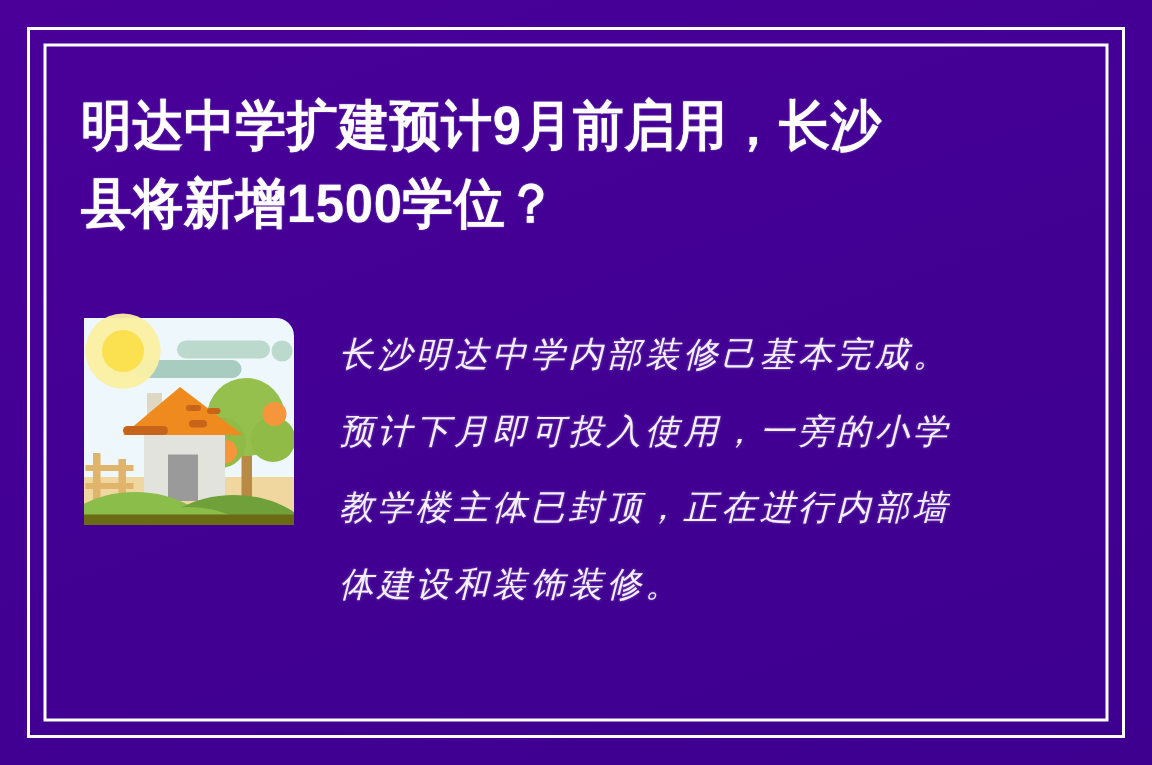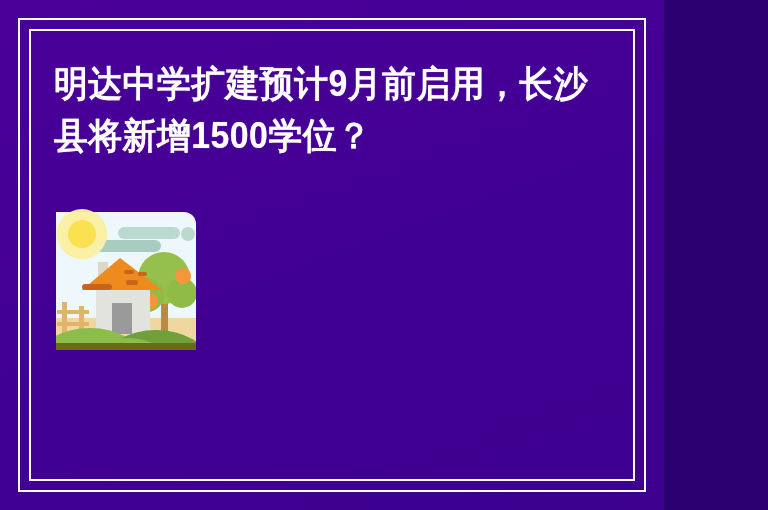--- a/index.html
+++ b/index.html
@@ -9,21 +9,21 @@
   }
   body {
     width: 768px;
     height: 510px;
     overflow: hidden;
     font-family: "Liberation Sans", "DejaVu Sans", sans-serif;
   }
 
   #poster {
     position: relative;
-    width: 664px;
+    width: 768px;
     height: 510px;
     background: linear-gradient(160deg, #4a0099 0%, #430094 45%, #3d008f 100%);
     overflow: hidden;
   }
 
   
   .frame {
     position: absolute;
     border: 2px solid #ffffff;
     pointer-events: none;
@@ -157,15 +157,16 @@
           <ellipse cx="74" cy="168" rx="48" ry="30" fill="#8bbd4a"></ellipse>
 
           <rect x="4" y="143" width="140" height="7" fill="#6b6b16"></rect>
         </g>
 
         <circle cx="30" cy="34" r="25" fill="#faf0a5" opacity="0.95"></circle>
         <circle cx="30" cy="34" r="14" fill="#fbe04f"></circle>
       </svg>
     </div>
 
+    <div class="bodytext">长沙明达中学内部装修己基本完成。预计下月即可投入使用，一旁的小学教学楼主体已封顶，正在进行内部墙体建设和装饰装修。</div>
 
   </div>
 </div>
 
 </body></html>

